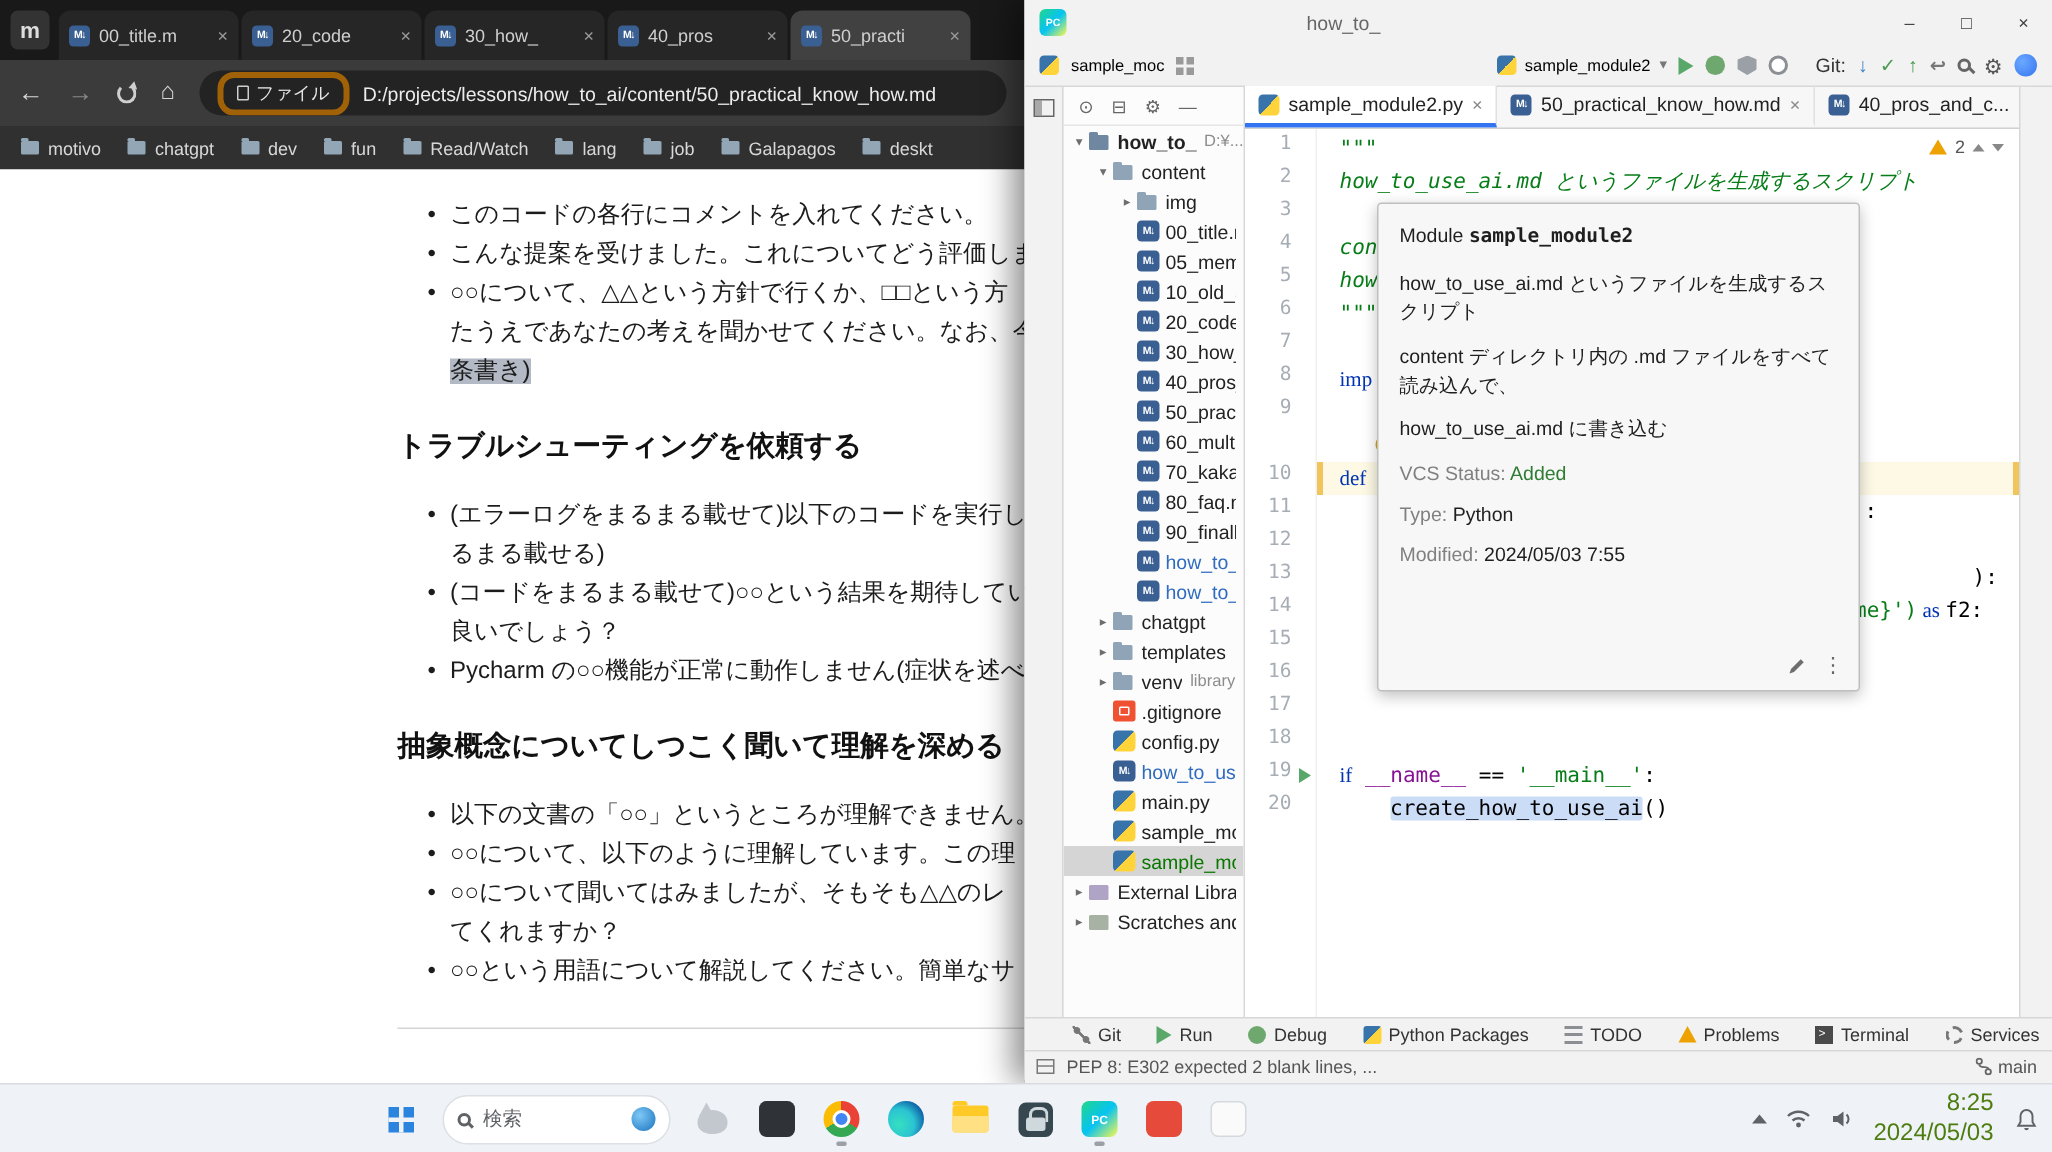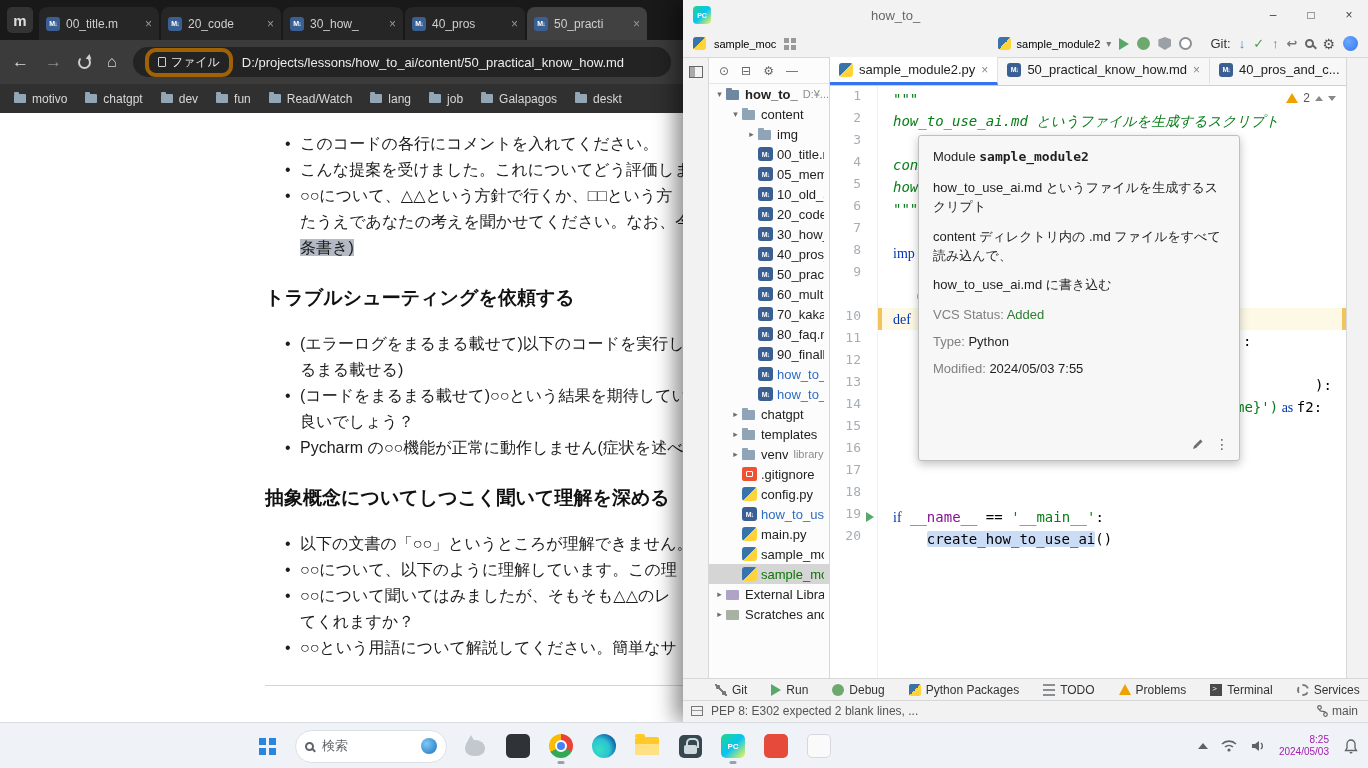--- a/index.html
+++ b/index.html
@@ -193,21 +193,21 @@
   .lockapp { width:23px; height:23px; border-radius:5px; background:#37474f; position:relative; }
   .lockapp::before { content:""; position:absolute; top:3px; left:7px; width:9px; height:8px; border:2px solid #cfd8dc; border-bottom:none; border-radius:5px 5px 0 0; }
   .lockapp::after { content:""; position:absolute; top:10px; left:5px; width:13px; height:9px; background:#cfd8dc; border-radius:2px; }
   .pycharmapp { width:24px; height:24px; border-radius:5px; background:linear-gradient(135deg,#21d789,#07c3f2,#fcf84a); position:relative; }
   .pycharmapp::after { content:"PC"; position:absolute; inset:0; display:flex; align-items:center; justify-content:center; color:#fff; font-size:8px; font-weight:bold; }
   .redapp { width:24px; height:24px; border-radius:5px; background:#e64a3b; }
   .lightapp { width:24px; height:24px; border-radius:5px; background:#fafafa; border:1px solid #d5d9de; }
   .tb-tray { position:absolute; right:8px; top:0; height:46px; display:flex; align-items:center; gap:13px; }
   .trayup { width:0; height:0; border-left:5px solid transparent; border-right:5px solid transparent; border-bottom:6px solid #5f6368; }
   .trayico { width:16px; height:16px; display:flex; align-items:center; justify-content:center; }
-  .clock { text-align:right; font-size:10px; color:#a21caf; line-height:1.25; }
+  .clock { text-align:right; font-size:16px; color:#4d7c0f; line-height:1.25; }
   .bellwrap { width:18px; height:18px; display:flex; align-items:center; justify-content:center; }
 </style>
 </head>
 <body>
 
 <div id="root">
 
   <div class="browser">
     <div class="tabbar">
       <div class="appbtn">m</div>

